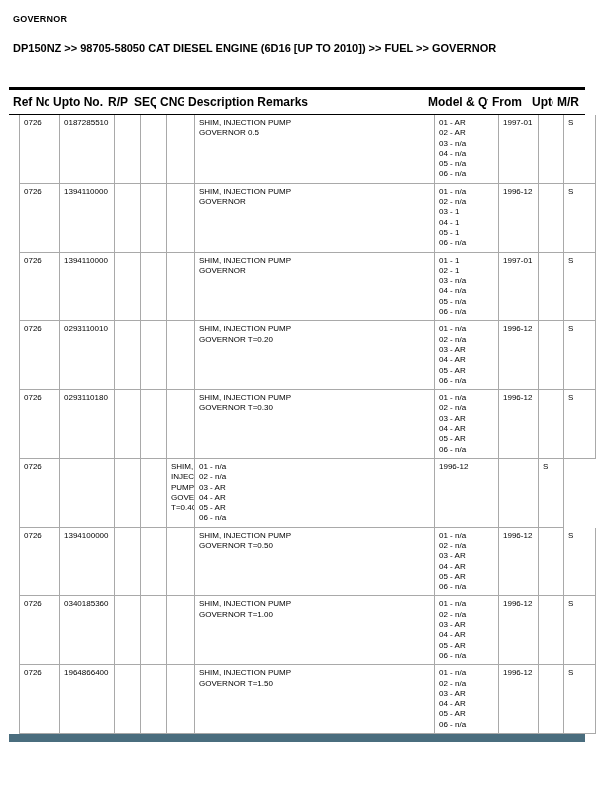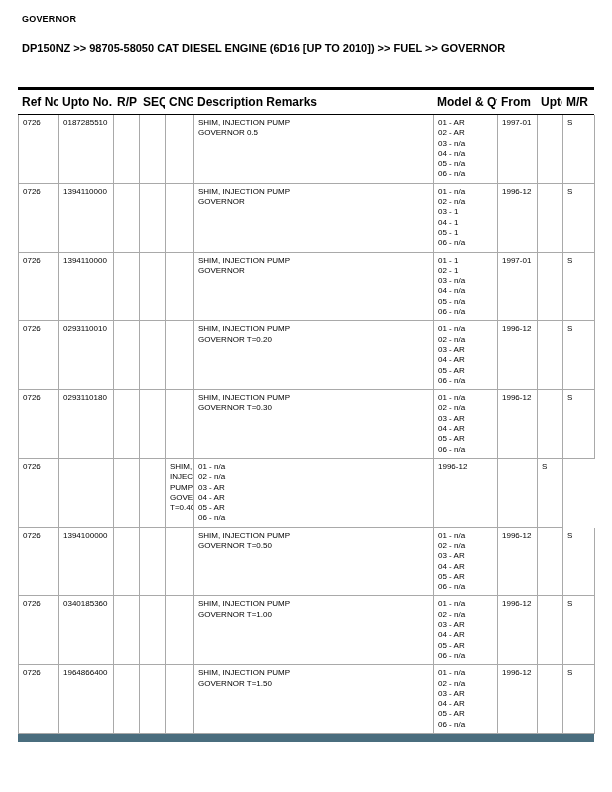--- a/index.html
+++ b/index.html
@@ -5,21 +5,21 @@
   * { margin: 0; padding: 0; box-sizing: border-box; }
   html, body { background: #ffffff; }
   body {
     width: 612px;
     height: 792px;
     position: relative;
     font-family: "Liberation Sans", sans-serif;
     color: #000;
     overflow: hidden;
   }
-  .page { padding: 14px 18px 0 18px; }
+  .page { padding: 14px 18px 0 9px; }
 
   .doc-title {
     font-size: 9px;
     font-weight: bold;
     letter-spacing: 0.2px;
     padding-left: 4px;
     margin-bottom: 18px;
   }
   .breadcrumb {
     font-size: 11px;
@@ -45,20 +45,21 @@
   .th {
     font-size: 12px;
     font-weight: bold;
     padding: 5px 2px 5px 4px;
     white-space: nowrap;
     overflow: hidden;
   }
 
   .tbody {
     border-left: 1px solid #a9a9a9;
+    margin-left: 10px;
   }
   .tr .td {
     font-size: 8px;
     line-height: 10.3px;
     padding: 3px 2px 3px 4px;
     border-right: 1px solid #a9a9a9;
     border-bottom: 1px solid #a9a9a9;
     white-space: pre-line;
     min-height: 68px;
     overflow: hidden;

